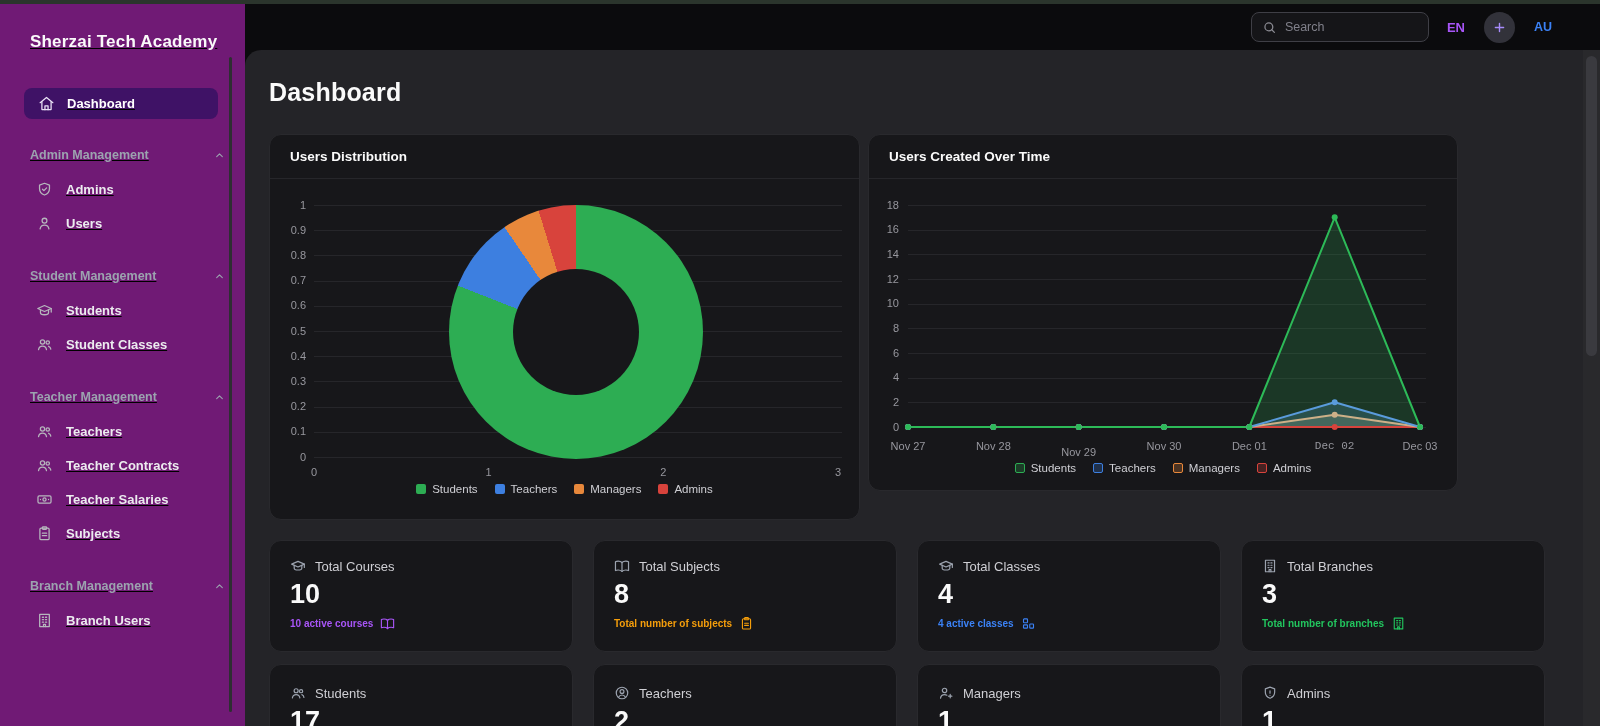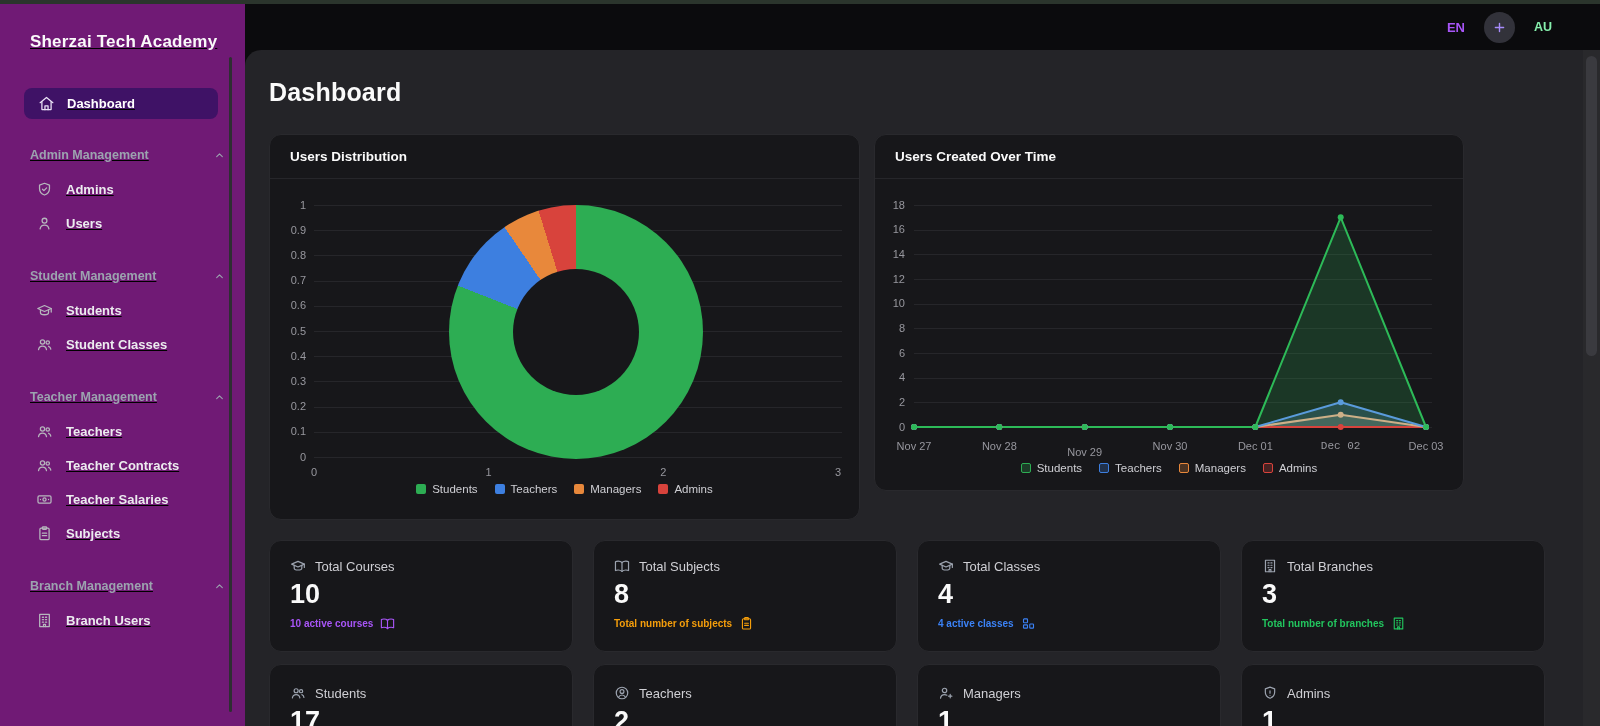--- a/index.html
+++ b/index.html
@@ -33,32 +33,32 @@
   .search-box { width:178px; height:30px; border:1px solid #3f3f46; background:#151518; border-radius:8px;
     display:flex; align-items:center; gap:8px; padding:0 10px; margin-right:18px; }
   .search-box svg { color:#8a8a92; flex:0 0 auto; }
   .search-box input { flex:1; min-width:0; background:transparent; border:none; outline:none;
     color:#d4d4d8; font-size:12.5px; font-family:"Liberation Sans", sans-serif; }
   .search-box input::placeholder { color:#80808a; }
   .lang { color:#a855f7; font-size:13px; font-weight:bold; margin-right:19px; cursor:pointer; }
   .add-btn { width:31px; height:31px; border-radius:50%; background:#32323a; border:none; cursor:pointer;
     display:flex; align-items:center; justify-content:center; margin-right:19px; }
   .add-btn svg { color:#a78bfa; }
-  .avatar { color:#86efac; font-size:12.5px; font-weight:bold; margin-right:48px; cursor:pointer; }
+  .avatar { color:#3b82f6; font-size:12.5px; font-weight:bold; margin-right:48px; cursor:pointer; }
 
   
   .main { position:absolute; left:245px; top:50px; width:1338px; height:676px; background:#242428;
     border-radius:16px 0 0 0; padding:26px 24px 0 24px; z-index:1; }
   .page-title { color:#fafafa; font-size:25px; font-weight:bold; margin:2px 0 27px 0; letter-spacing:.2px; }
   .page-scrollbar { position:absolute; right:0; top:50px; width:17px; height:676px; background:#29292c; z-index:2; }
   .page-scrollbar .thumb { position:absolute; left:3px; top:6px; width:11px; height:300px; border-radius:6px; background:#3a3a3f; }
 
   .card { background:#17171a; border:1px solid #29292d; border-radius:12px; }
 
-  .charts-row { display:flex; gap:14px; align-items:flex-start; }
+  .charts-row { display:flex; gap:8px; align-items:flex-start; }
   .chart-card1 { width:591px; height:386px; }
   .chart-card2 { width:590px; height:357px; }
   .chart-header { height:44px; display:flex; align-items:center; padding:0 20px; border-bottom:1px solid #26262a; }
   .chart-header span { color:#fafafa; font-size:13.5px; font-weight:bold; }
   .chart-body { position:relative; width:100%; }
   .chart-body1 { height:340px; }
   .chart-body2 { height:311px; }
 
   .gridline { position:absolute; height:1px; background:#26262a; }
   .tick { position:absolute; color:#97979e; font-size:11px; }
@@ -213,20 +213,27 @@
             </svg>
             <span class="lbl">Branch Users</span>
           </div>
         </div>
       </div>
     </nav>
 </aside>
 <div class="sidebar-scrollbar"></div>
 
 <header class="topbar">
+  <div class="search-box">
+    <svg width="15" height="15" viewBox="0 0 24 24" fill="none" stroke="currentColor" stroke-width="2" stroke-linecap="round" stroke-linejoin="round">
+        <circle cx="11" cy="11" r="6.3"></circle>
+        <path d="m15.6 15.6 4.2 4.2"></path>
+      </svg>
+    <input placeholder="Search" style="">
+  </div>
   <span class="lang">EN</span>
   <button class="add-btn">
     <svg width="17" height="17" viewBox="0 0 24 24" fill="none" stroke="currentColor" stroke-width="2" stroke-linecap="round">
         <path d="M12 6.2v11.6M6.2 12h11.6"></path>
       </svg>
   </button>
   <span class="avatar">AU</span>
 </header>
 
 <main class="main">

